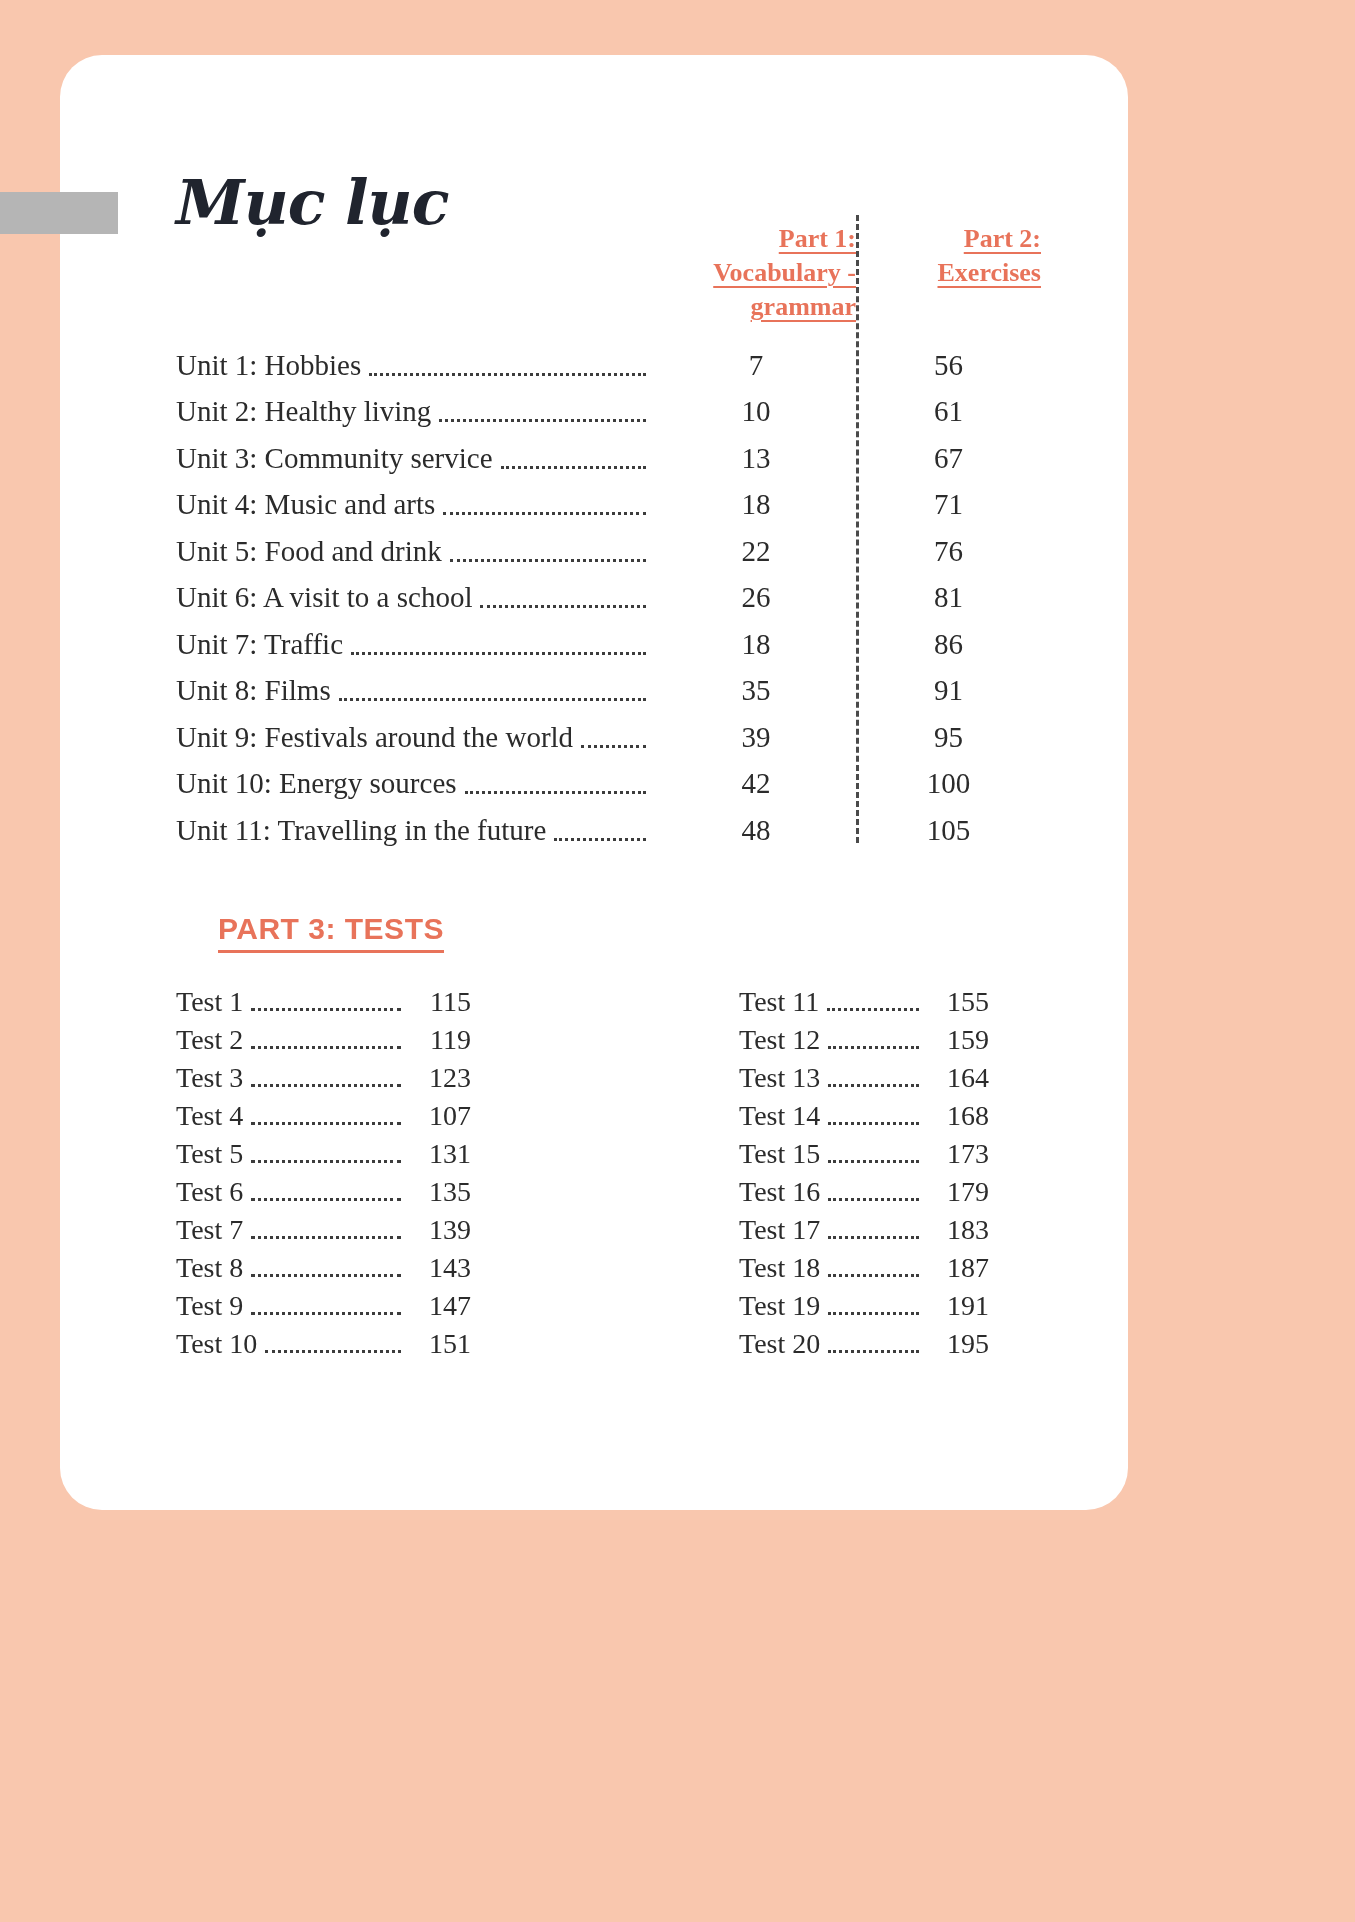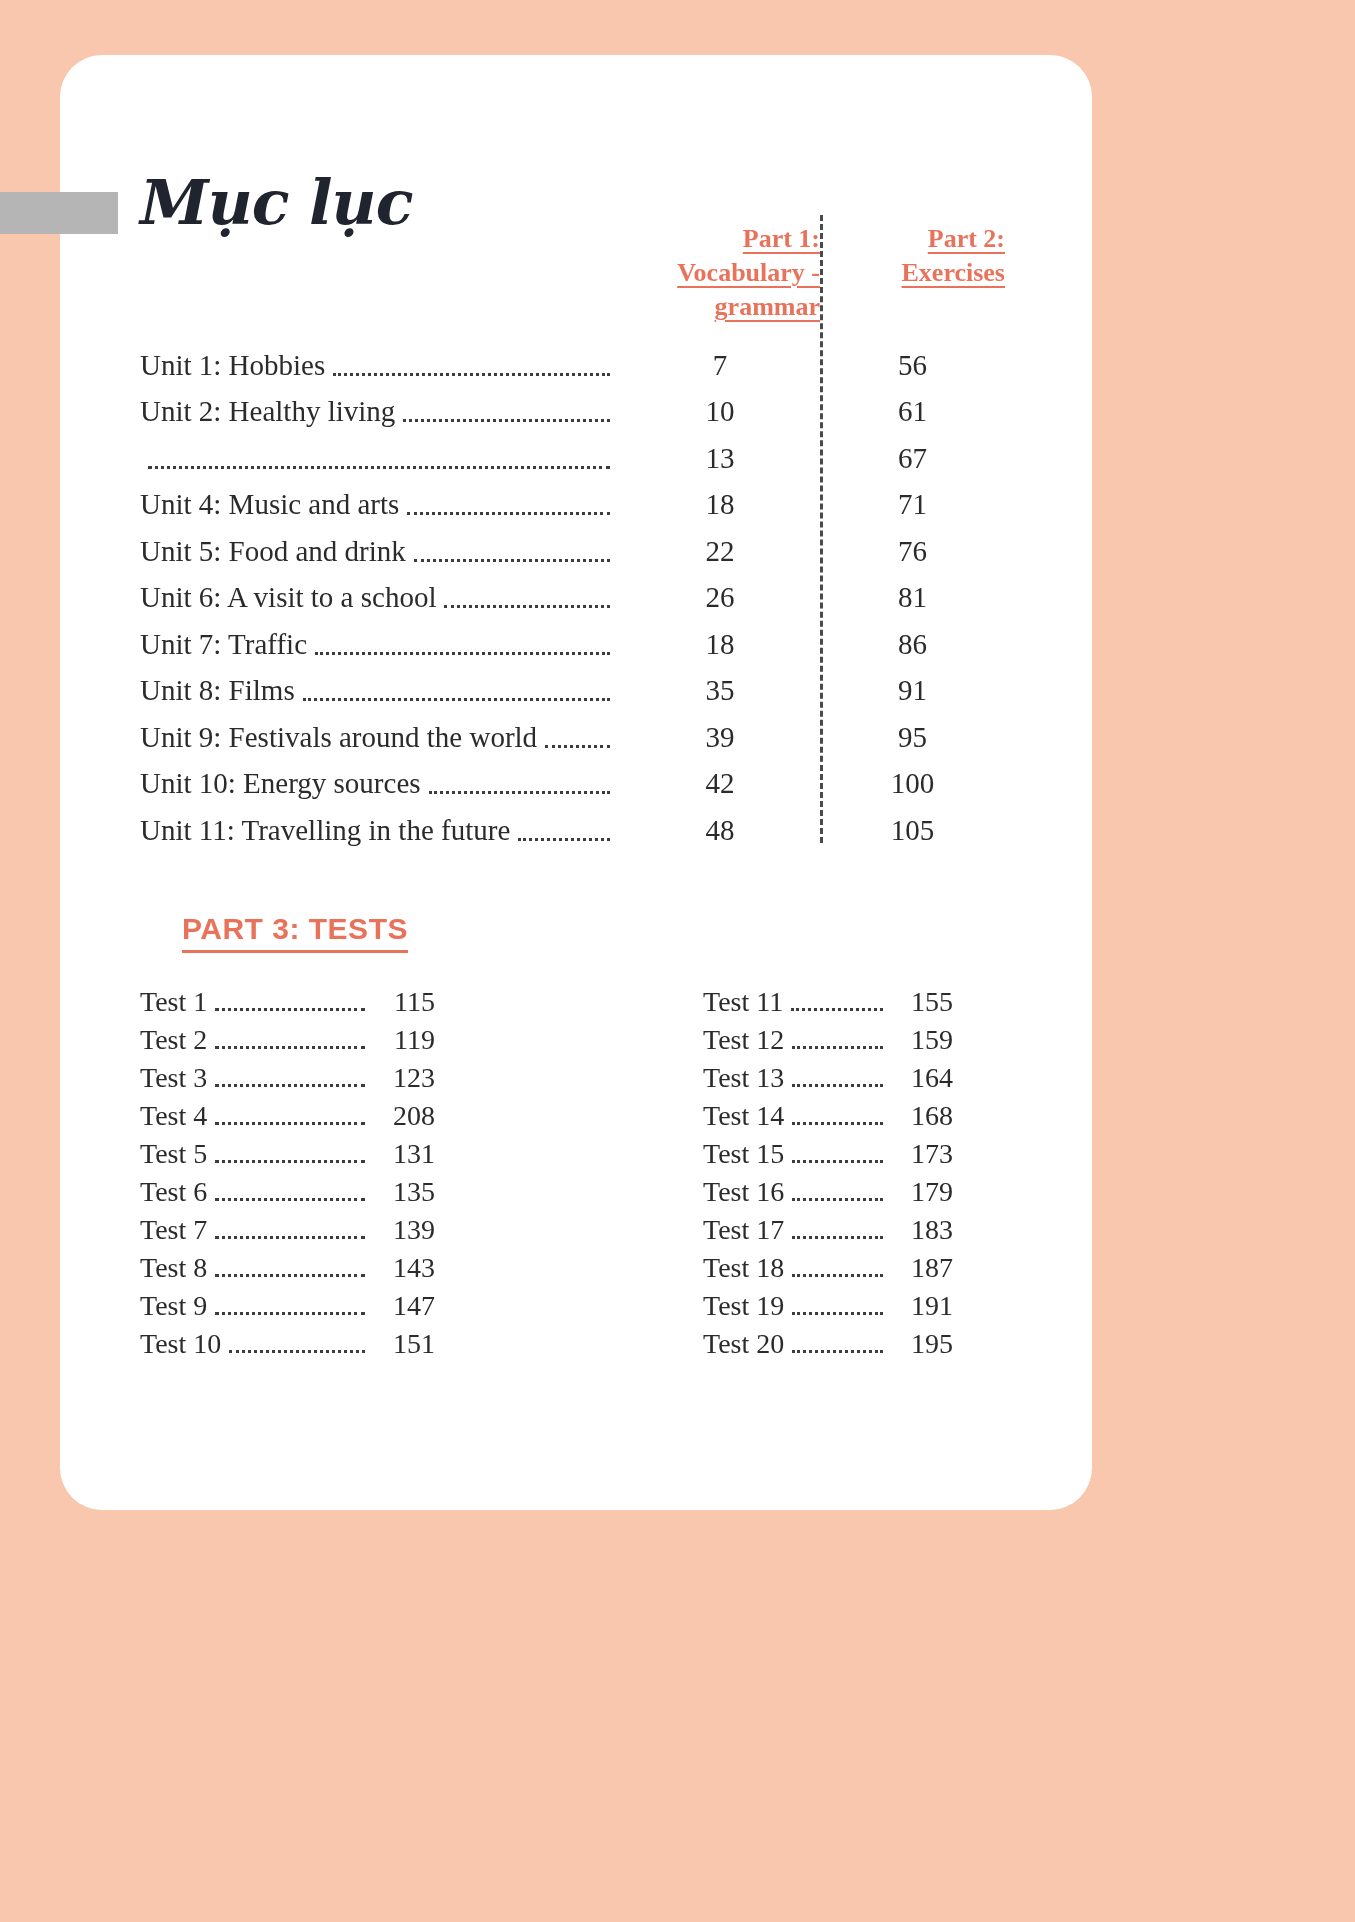--- a/index.html
+++ b/index.html
@@ -15,20 +15,21 @@
     color: #2b2b2b;
   }
   .card {
     position: absolute;
     left: 60px;
     top: 55px;
     width: 1032px;
     height: 1455px;
     background: #ffffff;
     border-radius: 42px;
+    padding-left: 36px;
   }
   .gray-bar {
     position: absolute;
     left: 0;
     top: 192px;
     width: 118px;
     height: 42px;
     background: #b5b5b5;
     z-index: 5;
   }
@@ -174,20 +175,21 @@
     <div class="toc-row">
       <div class="row-label">
           <span class="label-text">Unit 2: Healthy living</span>
           <span class="leader"></span>
         </div>
       <div class="num num1">10</div>
       <div class="num num2">61</div>
     </div>
     <div class="toc-row">
       <div class="row-label">
+          <span class="label-text">Unit 3: Community service</span>
           <span class="leader"></span>
         </div>
       <div class="num num1">13</div>
       <div class="num num2">67</div>
     </div>
     <div class="toc-row">
       <div class="row-label">
           <span class="label-text">Unit 4: Music and arts</span>
           <span class="leader"></span>
         </div>
@@ -269,21 +271,21 @@
           <span class="test-num">119</span>
         </div>
       <div class="test-row">
           <span class="label-text">Test 3</span>
           <span class="leader leader-test"></span>
           <span class="test-num">123</span>
         </div>
       <div class="test-row">
           <span class="label-text">Test 4</span>
           <span class="leader leader-test"></span>
-          <span class="test-num">208</span>
+          <span class="test-num">107</span>
         </div>
       <div class="test-row">
           <span class="label-text">Test 5</span>
           <span class="leader leader-test"></span>
           <span class="test-num">131</span>
         </div>
       <div class="test-row">
           <span class="label-text">Test 6</span>
           <span class="leader leader-test"></span>
           <span class="test-num">135</span>

